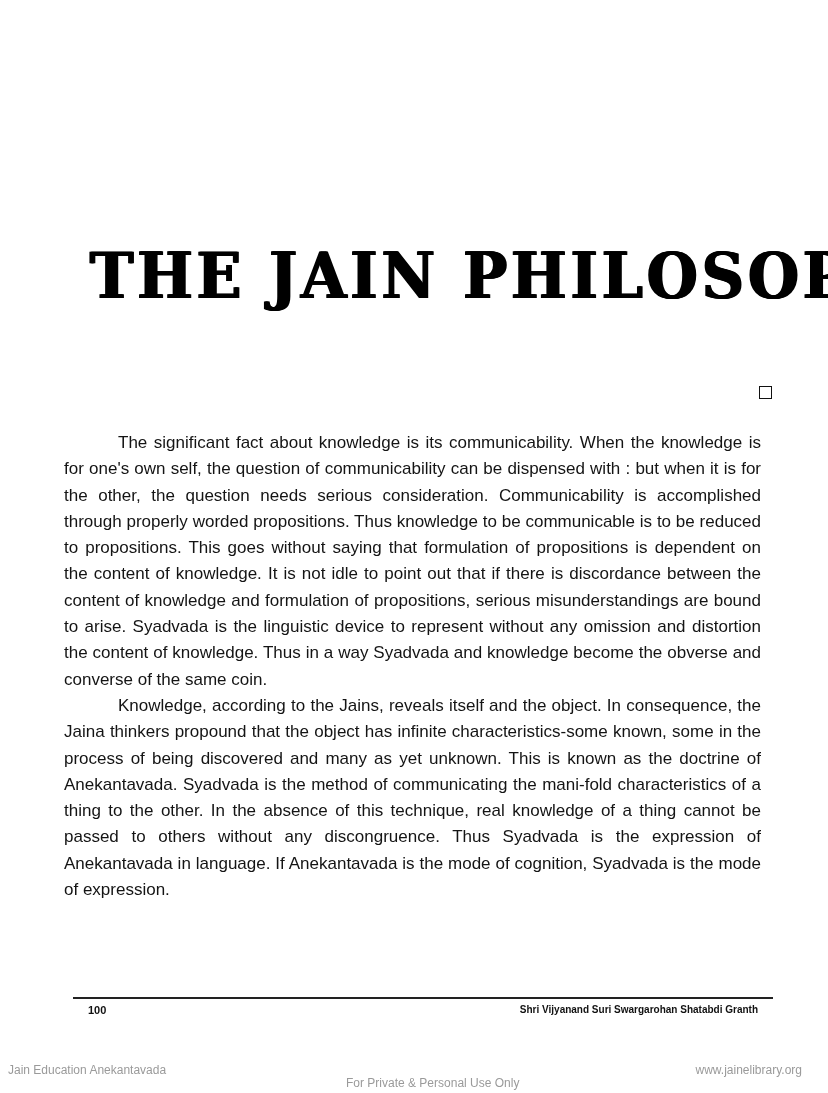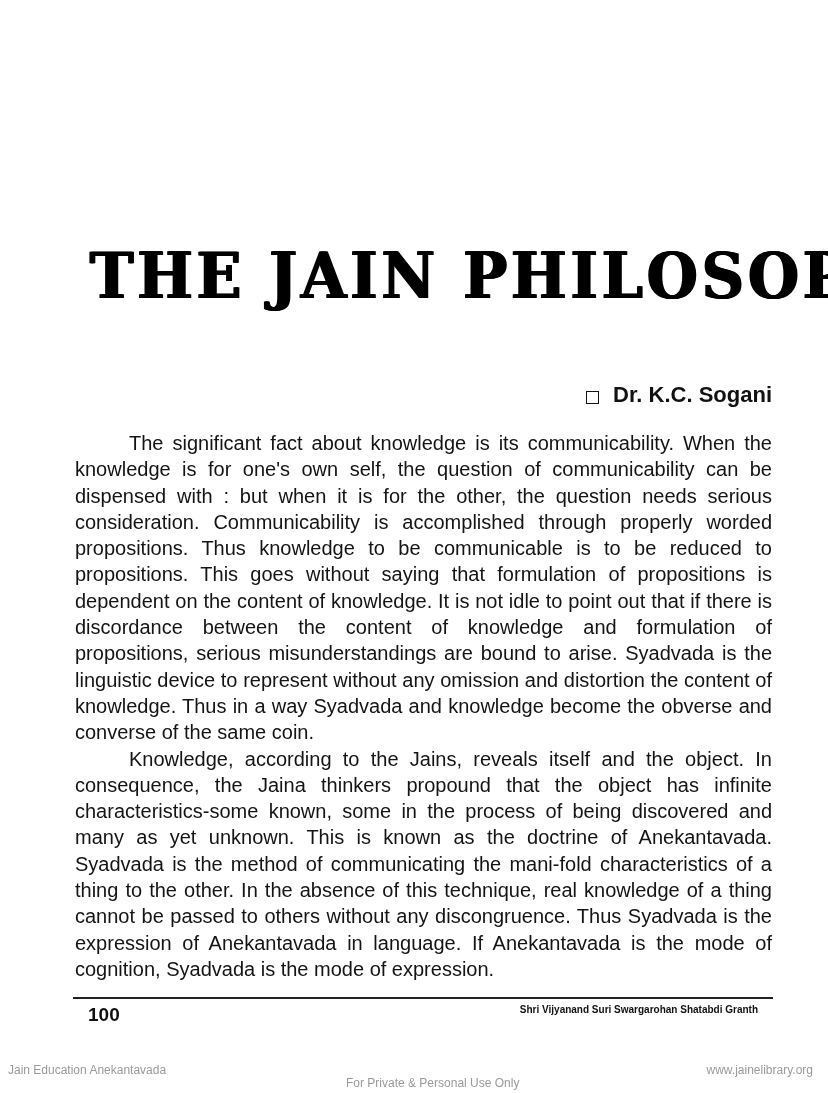--- a/index.html
+++ b/index.html
@@ -23,49 +23,48 @@
     .author {
       position: absolute; right: 56px; top: 382px;
       font-size: 22px; font-weight: bold; color: #111;
       display: flex; align-items: center; gap: 14px;
     }
     .author .box {
       width: 11px; height: 11px; border: 1.6px solid #111; display: inline-block;
       margin-top: 4px;
     }
     .body-text {
-      position: absolute; left: 75px; top: 430px; width: 697px;
-      font-size: 20px; line-height: 26.3px; text-align: justify;
+      position: absolute; left: 64px; top: 430px; width: 697px;
+      font-size: 17px; line-height: 26.3px; text-align: justify;
       color: #141414;
     }
     .body-text p { margin: 0; text-indent: 54px; }
     .rule {
       position: absolute; left: 73px; top: 997px; width: 700px; height: 2px; background: #222;
     }
     .page-num {
-      position: absolute; left: 88px; top: 1004px; font-size: 19px; font-weight: bold; color: #111;
+      position: absolute; left: 88px; top: 1004px; font-size: 11px; font-weight: bold; color: #111;
     }
     .running-title {
       position: absolute; right: 70px; top: 1004px; font-size: 10px; font-weight: bold; color: #111;
     }
     .watermark {
       position: absolute; top: 1063px; font-size: 12px; color: #9a9a9a;
     }
     .wm-left { left: 8px; }
     .wm-center { left: 346px; margin-top: 13px; }
-    .wm-right { right: 15px; }
+    .wm-right { right: 26px; }
   </style>
 </head>
 <body>
 
 <div class="title">THE JAIN PHILOSOPHY</div>
 
 <div class="author">
   <span class="box"></span>
-  <span>Dr. K.C. Sogani</span>
 </div>
 
 <div class="body-text">
   <p>The significant fact about knowledge is its communicability. When the knowledge is for one's own self, the question of communicability can be dispensed with : but when it is for the other, the question needs serious consideration. Communicability is accomplished through properly worded propositions. Thus knowledge to be communicable is to be reduced to propositions. This goes without saying that formulation of propositions is dependent on the content of knowledge.  It is not idle to point out that if there is discordance between the content of knowledge and formulation of propositions, serious misunderstandings are bound to arise.  Syadvada is the linguistic device to represent without any omission and distortion the content of knowledge. Thus in a way Syadvada and knowledge  become the obverse and converse of the same coin.</p>
   <p>Knowledge, according to the Jains, reveals itself and the object. In consequence, the Jaina thinkers propound that the object has infinite characteristics-some known, some in the process of being discovered and many as yet unknown. This is known as the doctrine of Anekantavada. Syadvada is the method of communicating the mani-fold characteristics of a thing to the other. In the absence of this technique, real knowledge of a thing cannot be passed to others without any discongruence. Thus Syadvada is the expression of Anekantavada in language. If Anekantavada is the mode of cognition, Syadvada is the mode of expression.</p>
 </div>
 
 <div class="rule"></div>
 <div class="page-num">100</div>
 <div class="running-title">Shri Vijyanand Suri Swargarohan Shatabdi Granth</div>

